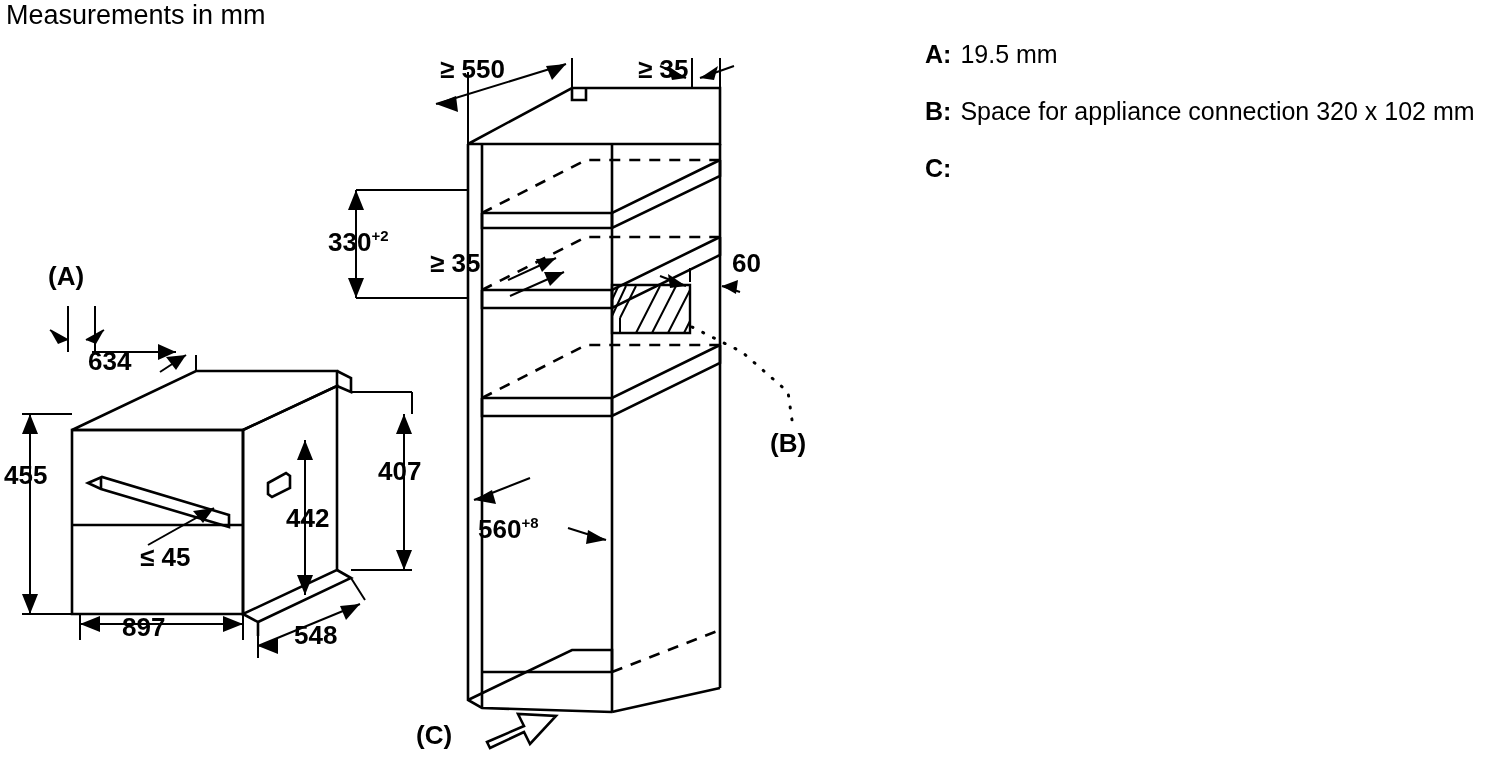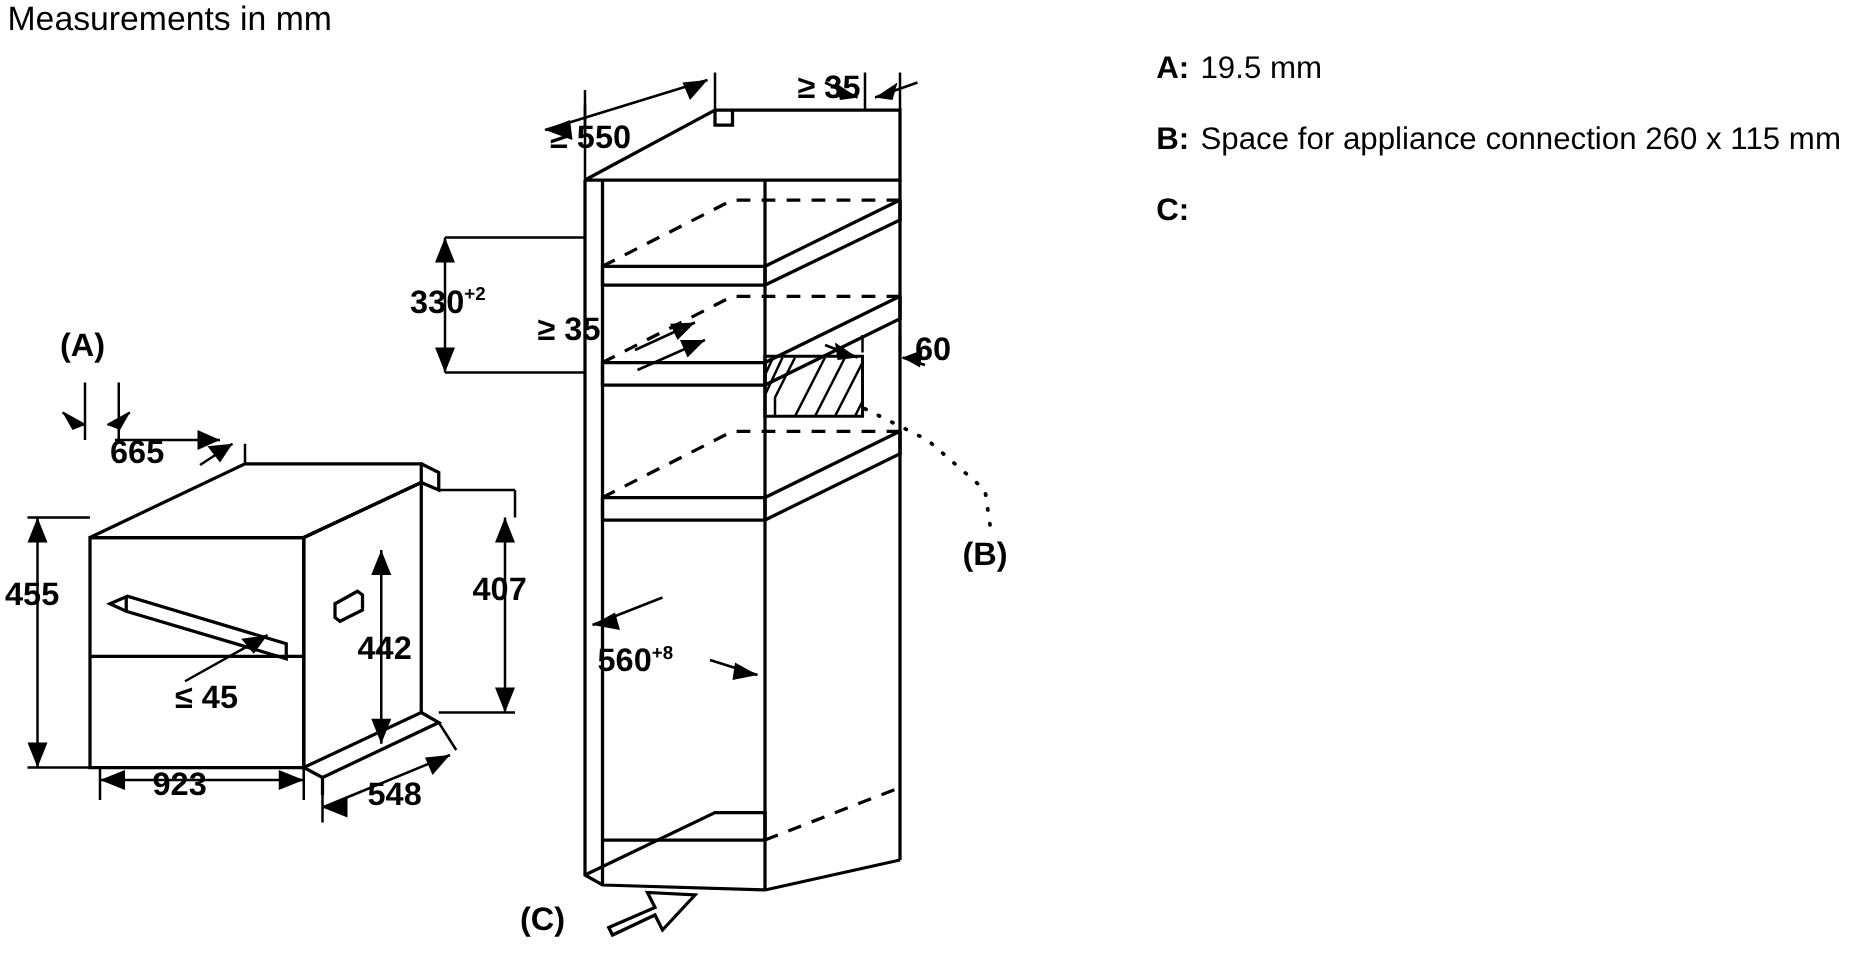--- a/index.html
+++ b/index.html
@@ -206,44 +206,44 @@
       <path d="M474 500 L492 490 L496 504 Z" fill="#000" stroke="none"></path>
       <path d="M568 528 L606 540" stroke-width="2"></path>
       <path d="M606 540 L588 530 L586 544 Z" fill="#000" stroke="none"></path>
 
       <path d="M487 742 L524 726 L518 714 L556 716 L530 744 L524 732 L490 748 Z" fill="none" stroke-width="2.6"></path>
 
     </g>
   </svg>
 
   <div class="lbl marker" style="left:48px; top:263px;">(A)</div>
-  <div class="lbl dim" style="left:88px; top:348px;">665</div>
+  <div class="lbl dim" style="left:88px; top:348px;">634</div>
   <div class="lbl dim" style="left:4px; top:462px;text-align:right;">455</div>
   <div class="lbl dim" style="left:286px; top:505px;">442</div>
   <div class="lbl dim" style="left:378px; top:458px;">407</div>
   <div class="lbl dim" style="left:140px; top:544px;">≤ 45</div>
-  <div class="lbl dim" style="left:122px; top:614px;">923</div>
+  <div class="lbl dim" style="left:122px; top:614px;">897</div>
   <div class="lbl dim" style="left:294px; top:622px;text-align:center;">548</div>
 
-  <div class="lbl dim" style="left:440px; top:56px;margin-top:40px;">≥ 550</div>
+  <div class="lbl dim" style="left:440px; top:56px;">≥ 550</div>
   <div class="lbl dim" style="left:638px; top:56px;">≥ 35</div>
   <div class="lbl dim" style="left:328px; top:228px;"><span>330</span><sup>+2</sup></div>
   <div class="lbl dim" style="left:430px; top:250px;">≥ 35</div>
-  <div class="lbl dim" style="left:732px; top:250px;margin-top:16px;">60</div>
+  <div class="lbl dim" style="left:732px; top:250px;">60</div>
   <div class="lbl dim" style="left:478px; top:515px;text-align:center;"><span>560</span><sup>+8</sup></div>
   <div class="lbl marker" style="left:770px; top:430px;">(B)</div>
   <div class="lbl marker" style="left:416px; top:722px;">(C)</div>
 
   <div id="legend">
     <div class="legend-row">
       <span class="legend-key">A:</span>
       <span class="legend-text">19.5 mm</span>
     </div>
     <div class="legend-row">
       <span class="legend-key">B:</span>
-      <span class="legend-text">Space for appliance connection 260 x 115 mm</span>
+      <span class="legend-text">Space for appliance connection 320 x 102 mm</span>
     </div>
     <div class="legend-row">
       <span class="legend-key">C:</span>
     </div>
   </div>
 
 </div>
 
 </body></html>

